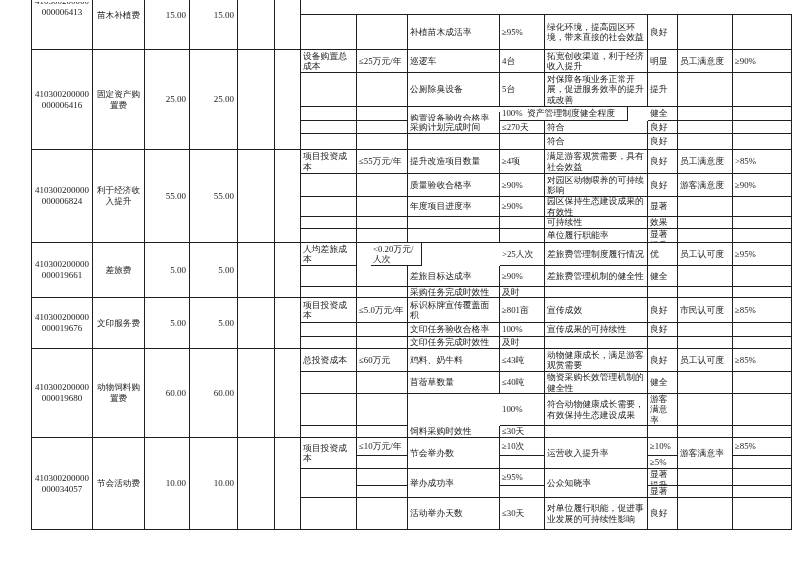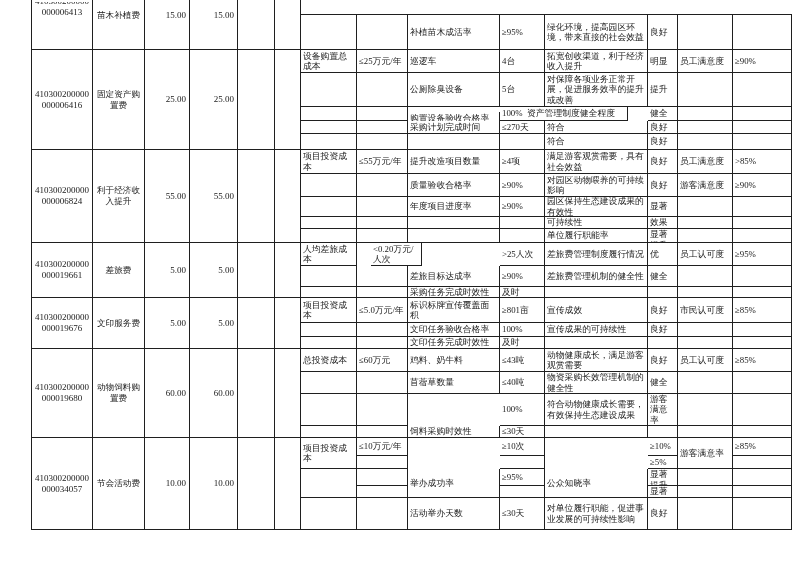--- a/index.html
+++ b/index.html
@@ -296,29 +296,31 @@
   <div class="c lf" style="left:301px;top:438px;width:56px;height:31px">项目投资成本</div>
   <div class="c" style="left:301px;top:469px;width:56px;height:29px"></div>
   <div class="c" style="left:301px;top:498px;width:56px;height:32px"></div>
 
   <div class="c lf" style="left:357px;top:438px;width:51px;height:18px">≤10万元/年</div>
   <div class="c" style="left:357px;top:456px;width:51px;height:13px"></div>
   <div class="c" style="left:357px;top:469px;width:51px;height:17px"></div>
   <div class="c" style="left:357px;top:486px;width:51px;height:12px"></div>
   <div class="c" style="left:357px;top:498px;width:51px;height:32px"></div>
 
+  <div class="c lf" style="left:408px;top:438px;width:92px;height:31px">节会举办数</div>
   <div class="c lf" style="left:408px;top:498px;width:92px;height:32px">活动举办天数</div>
   <div class="c lf" style="left:408px;top:469px;width:92px;height:29px">举办成功率</div>
 
   <div class="c lf" style="left:500px;top:438px;width:45px;height:18px">≥10次</div>
   <div class="c" style="left:500px;top:456px;width:45px;height:13px"></div>
   <div class="c lf" style="left:500px;top:469px;width:45px;height:17px">≥95%</div>
   <div class="c" style="left:500px;top:486px;width:45px;height:12px"></div>
   <div class="c lf" style="left:500px;top:498px;width:45px;height:32px">≤30天</div>
 
+  <div class="c lf" style="left:545px;top:438px;width:103px;height:31px">运营收入提升率</div>
   <div class="c lf" style="left:545px;top:469px;width:103px;height:29px">公众知晓率</div>
   <div class="c lf" style="left:545px;top:498px;width:103px;height:32px">对单位履行职能，促进事业发展的可持续性影响</div>
 
   <div class="c lf" style="left:648px;top:438px;width:30px;height:18px">≥10%</div>
   <div class="c lf" style="left:648px;top:456px;width:30px;height:13px">≥5%</div>
   <div class="c lf top" style="left:648px;top:469px;width:30px;height:17px">显著提升</div>
   <div class="c lf" style="left:648px;top:486px;width:30px;height:12px">显著</div>
   <div class="c lf" style="left:648px;top:498px;width:30px;height:32px">良好</div>
 
   <div class="c lf" style="left:678px;top:438px;width:55px;height:31px">游客满意率</div>

